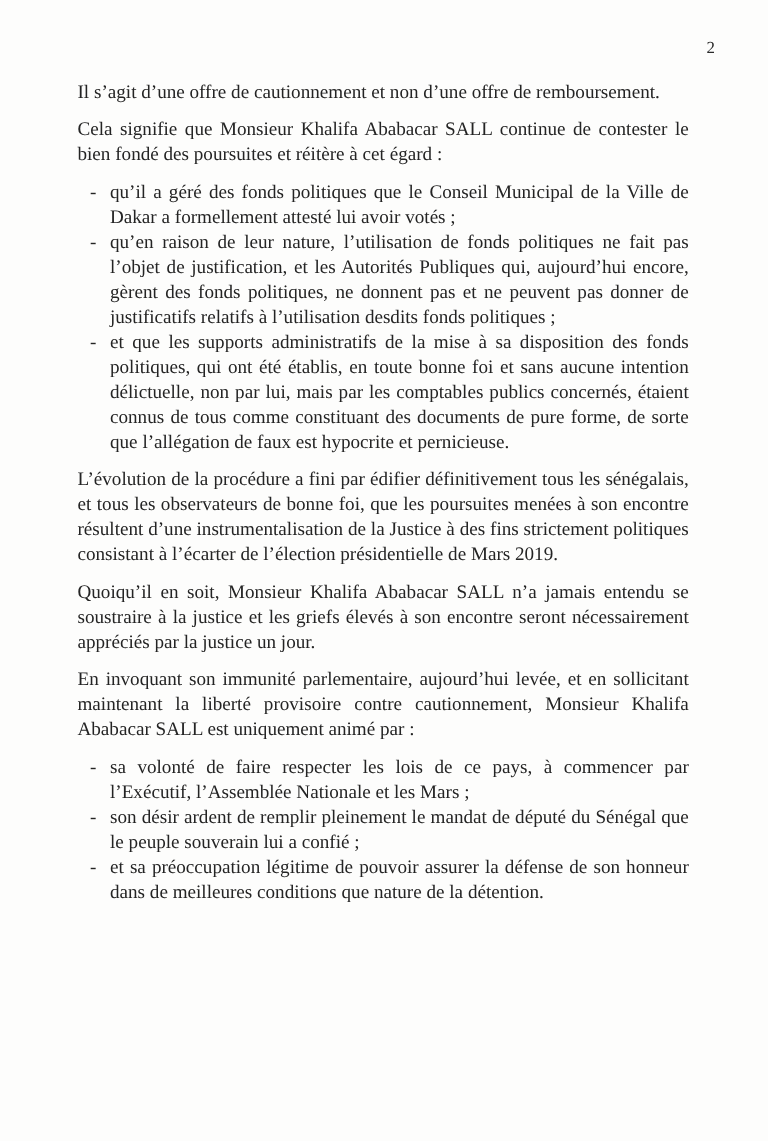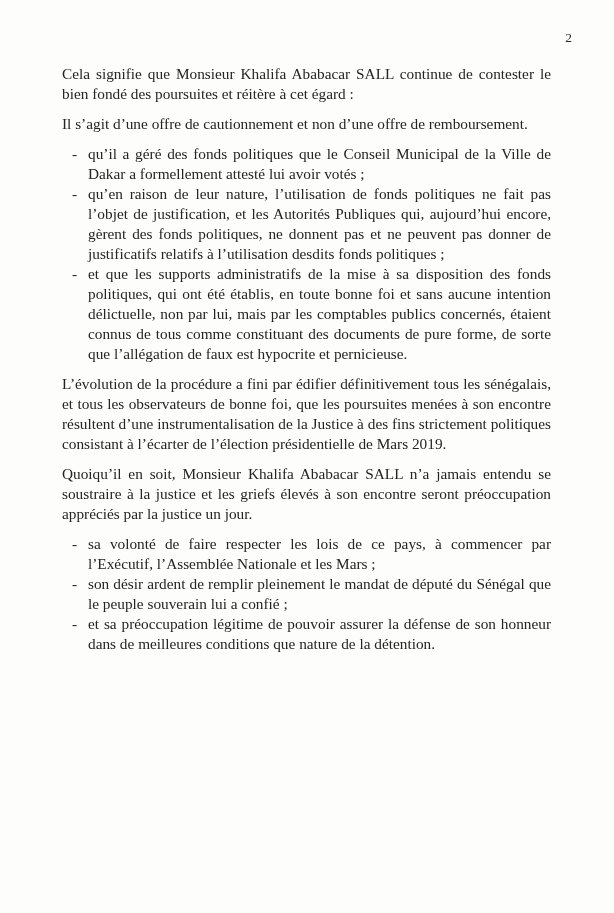--- a/index.html
+++ b/index.html
@@ -51,44 +51,45 @@
     top: 0;
   }
 </style>
 </head>
 <body>
 
 <div class="page">
 
   <div class="page-number">2</div>
 
+  <p class="para">Il s’agit d’une offre de cautionnement et non d’une offre de remboursement.</p>
+
   <p class="para">Cela signifie que Monsieur Khalifa Ababacar SALL continue de contester le bien fondé des poursuites et réitère à cet égard :</p>
-
-  <p class="para">Il s’agit d’une offre de cautionnement et non d’une offre de remboursement.</p>
 
   <ul class="bullets">
     <li>
       <span class="marker">-</span>
       <span>qu’il a géré des fonds politiques que le Conseil Municipal de la Ville de Dakar a formellement attesté lui avoir votés ;</span>
     </li>
     <li>
       <span class="marker">-</span>
       <span>qu’en raison de leur nature, l’utilisation de fonds politiques ne fait pas l’objet de justification, et les Autorités Publiques qui, aujourd’hui encore, gèrent des fonds politiques, ne donnent pas et ne peuvent pas donner de justificatifs relatifs à l’utilisation desdits fonds politiques ;</span>
     </li>
     <li>
       <span class="marker">-</span>
       <span>et que les supports administratifs de la mise à sa disposition des fonds politiques, qui ont été établis, en toute bonne foi et sans aucune intention délictuelle, non par lui, mais par les comptables publics concernés, étaient connus de tous comme constituant des documents de pure forme, de sorte que l’allégation de faux est hypocrite et pernicieuse.</span>
     </li>
   </ul>
 
   <p class="para">L’évolution de la procédure a fini par édifier définitivement tous les sénégalais, et tous les observateurs de bonne foi, que les poursuites menées à son encontre résultent d’une instrumentalisation de la Justice à des fins strictement politiques consistant à l’écarter de l’élection présidentielle de Mars 2019.</p>
 
 
-  <p class="para">Quoiqu’il en soit, Monsieur Khalifa Ababacar SALL n’a jamais entendu se soustraire à la justice et les griefs élevés à son encontre seront préoccupation appréciés par la justice un jour.</p>
+  <p class="para">Quoiqu’il en soit, Monsieur Khalifa Ababacar SALL n’a jamais entendu se soustraire à la justice et les griefs élevés à son encontre seront nécessairement appréciés par la justice un jour.</p>
 
+  <p class="para">En invoquant son immunité parlementaire, aujourd’hui levée, et en sollicitant maintenant la liberté provisoire contre cautionnement, Monsieur Khalifa Ababacar SALL est uniquement animé par :</p>
 
   <ul class="bullets">
     <li>
       <span class="marker">-</span>
       <span>sa volonté de faire respecter les lois de ce pays, à commencer par l’Exécutif, l’Assemblée Nationale et les Mars ;</span>
     </li>
     <li>
       <span class="marker">-</span>
       <span>son désir ardent de remplir pleinement le mandat de député du Sénégal que le peuple souverain lui a confié ;</span>
     </li>

